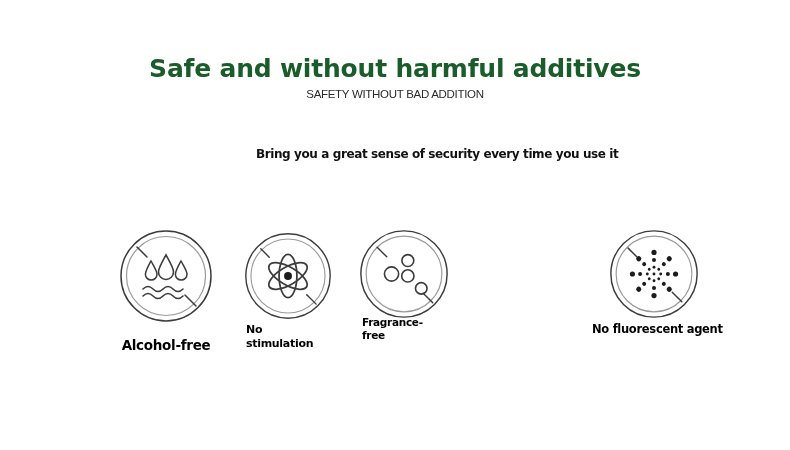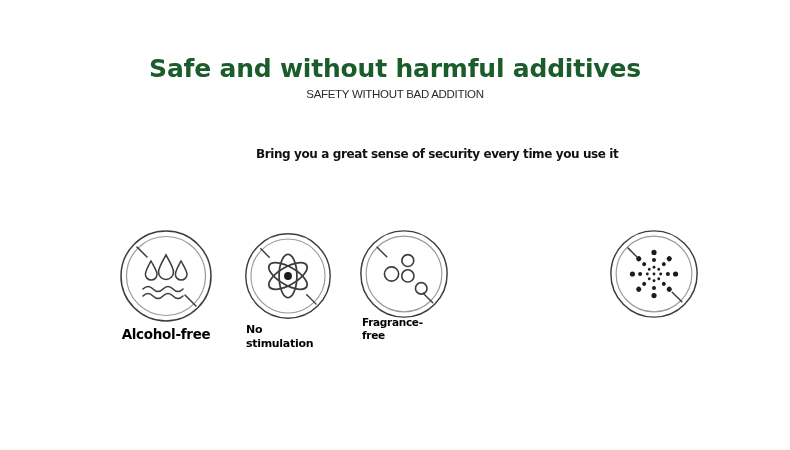--- a/index.html
+++ b/index.html
@@ -79,21 +79,21 @@
     text-align: center;
     font-family: "DejaVu Sans", sans-serif;
     font-weight: bold;
     color: #000000;
     letter-spacing: -0.3px;
     line-height: 13px;
   }
 
   
   .badge-1 { left: 118px; }
-  .badge-1 .caption { font-size: 13.5px; margin-top: 4px; }
+  .badge-1 .caption { font-size: 13.5px; margin-top: 15px; }
 
   .badge-2 { left: 240px; }
   .badge-2 .art { width: 90px; height: 90px; margin: 3px auto 0; }
   .badge-2 .caption { font-size: 11px; text-align: left; padding-left: 6px; line-height: 14px; margin-top: 2px; }
 
   .badge-3 { left: 356px; }
   .badge-3 .art { width: 92px; height: 92px; margin: 0 auto; }
   .badge-3 .caption { font-size: 10.5px; text-align: left; padding-left: 6px; line-height: 13px; margin-top: -4px; }
 
   .badge-4 { left: 472px; }
@@ -212,16 +212,17 @@
           <g transform="rotate(315 48 48)">
             <circle cx="48" cy="41" r="1.5"></circle>
               <circle cx="48" cy="33.5" r="2.1"></circle>
               <circle cx="48" cy="25.5" r="2.7"></circle>
           </g>
           <circle cx="48" cy="48" r="1.5"></circle>
         </g>
         <line x1="21" y1="21" x2="30" y2="30" stroke="#3c3c3c" stroke-width="1.5" stroke-linecap="round"></line>
         <line x1="67" y1="67" x2="77" y2="77" stroke="#3c3c3c" stroke-width="1.5" stroke-linecap="round"></line>
       </svg>
+      <div class="caption">No fluorescent agent</div>
     </div>
 
   </div>
 </div>
 
 </body></html>

